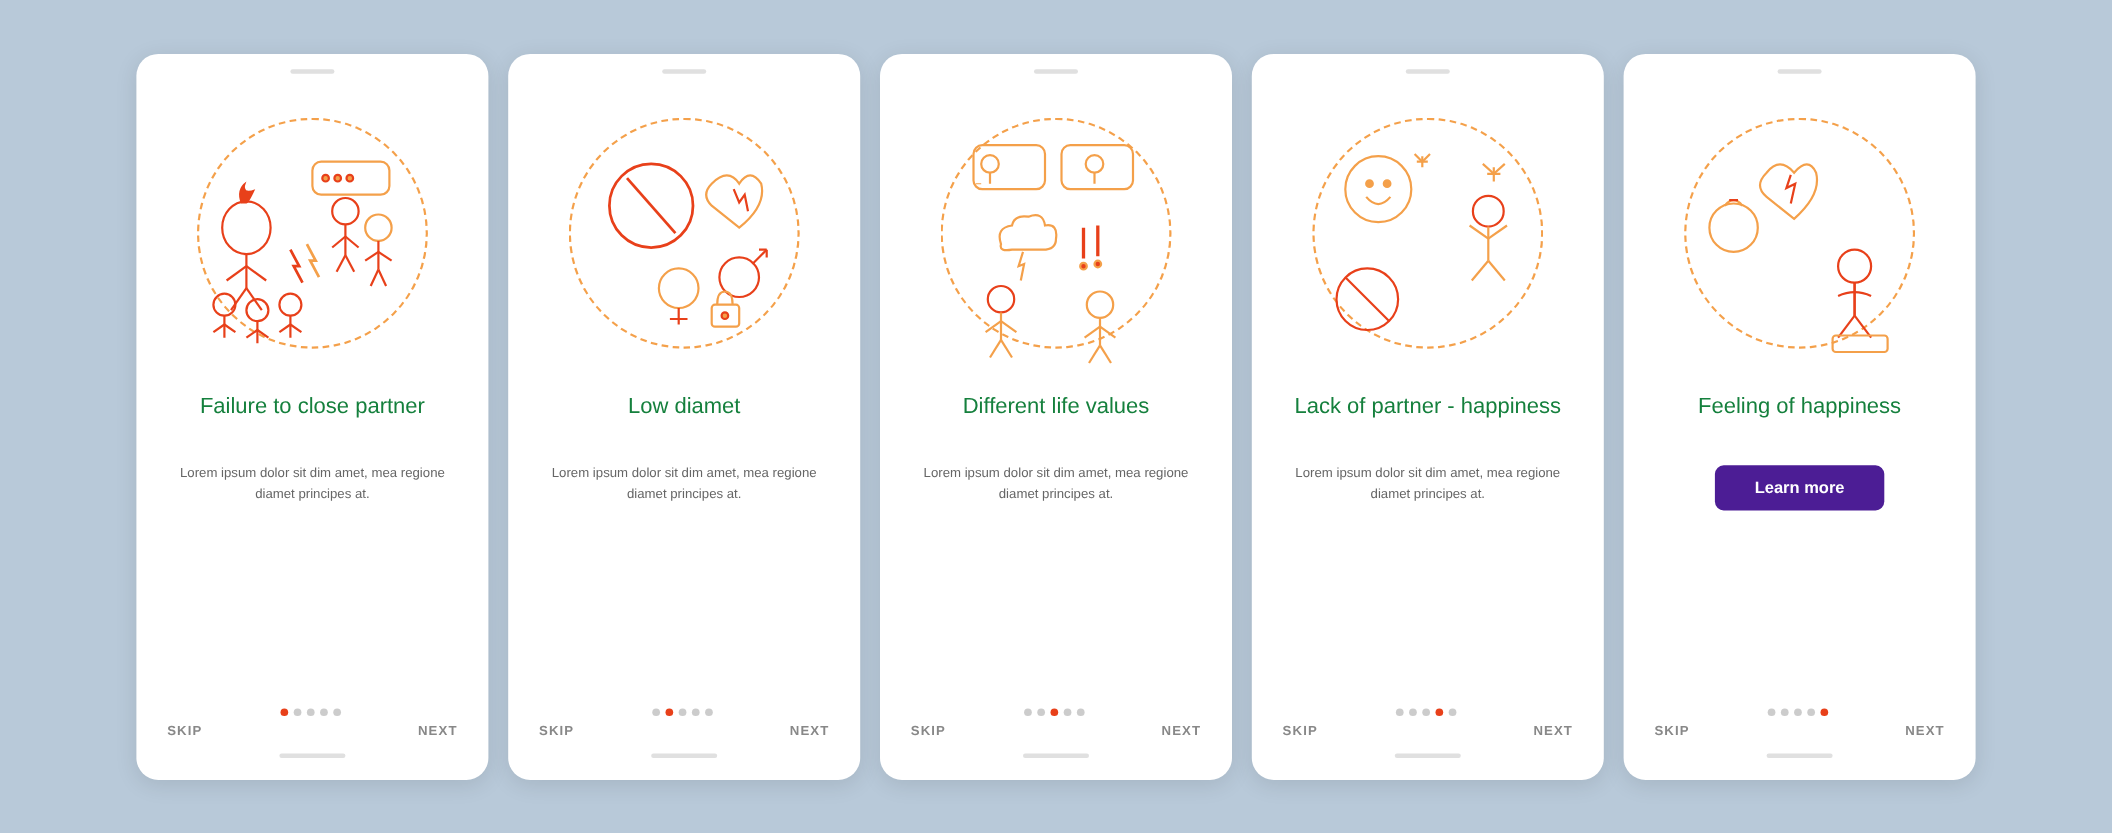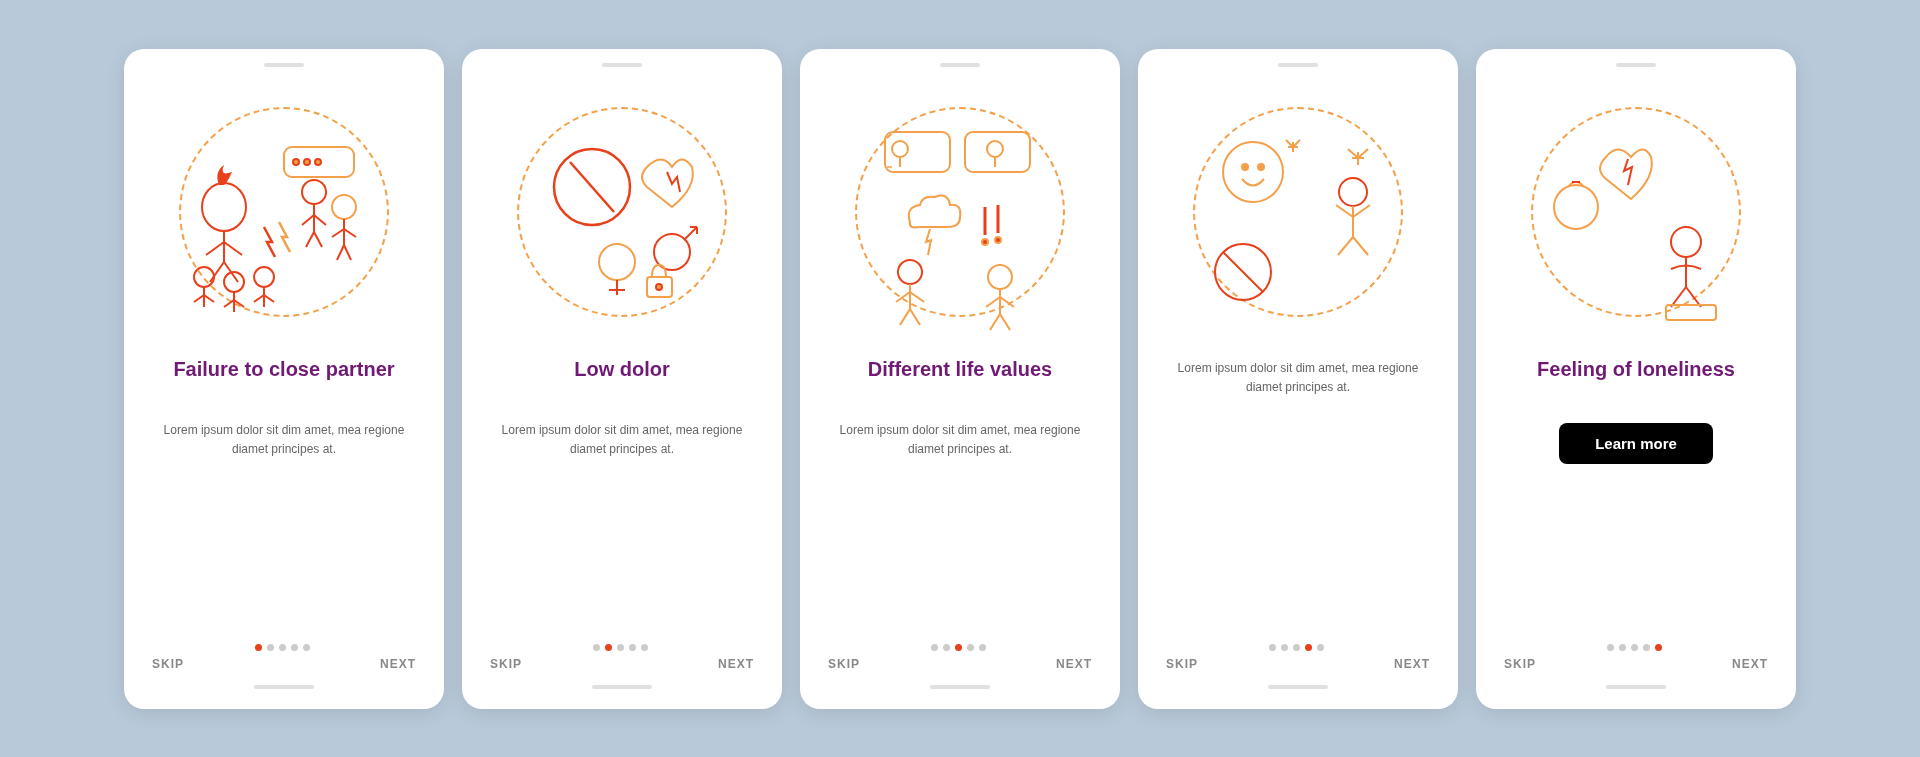--- a/index.html
+++ b/index.html
@@ -60,37 +60,37 @@
       transform: translate(-50%, -50%);
     }
     .svg-illustration {
       position: absolute;
       top: 0; left: 0;
       width: 100%;
       height: 100%;
     }
     .card-title {
       font-size: 20px;
-      font-weight: 700;
-      color: #701a75;
+      font-weight: 400;
+      color: #15803d;
       text-align: center;
       margin: 10px 24px 0 24px;
       line-height: 1.25;
       min-height: 52px;
     }
     .card-desc {
       font-size: 12px;
       color: #666;
       text-align: center;
       margin: 12px 24px 0 24px;
       line-height: 1.6;
       flex: 1;
     }
     .learn-more-btn {
-      background: #000000;
+      background: #4c1d95;
       color: #fff;
       border: none;
       border-radius: 8px;
       padding: 12px 36px;
       font-size: 15px;
       font-weight: 600;
       margin: 14px auto 0 auto;
       cursor: pointer;
       display: block;
     }
@@ -229,21 +229,21 @@
           <line x1="222" y1="163" x2="235" y2="150"></line>
           <line x1="228" y1="150" x2="235" y2="150"></line>
           <line x1="235" y1="150" x2="235" y2="157"></line>
 
           <rect x="185" y="200" width="25" height="20" rx="3" stroke="#f4a04a"></rect>
           <path d="M190 200 Q190 188 197 188 Q204 188 204 200" stroke="#f4a04a"></path>
           <circle cx="197" cy="210" r="3" fill="#f4a04a"></circle>
         </g>
       </svg>
     </div>
-    <div class="card-title">Low dolor</div>
+    <div class="card-title">Low diamet</div>
     <div class="card-desc">Lorem ipsum dolor sit dim amet, mea regione diamet principes at.</div>
     <div class="card-nav">
       <span class="nav-skip">SKIP</span>
       <div class="nav-dots">
         <div class="dot"></div>
         <div class="dot active"></div>
         <div class="dot"></div>
         <div class="dot"></div>
         <div class="dot"></div>
       </div>
@@ -333,20 +333,22 @@
           <line x1="215" y1="140" x2="198" y2="128"></line>
           <line x1="215" y1="140" x2="232" y2="128"></line>
           <line x1="215" y1="160" x2="200" y2="178"></line>
           <line x1="215" y1="160" x2="230" y2="178"></line>
 
           <circle cx="105" cy="195" r="28" stroke="#e8401a" stroke-width="2"></circle>
           <line x1="85" y1="175" x2="125" y2="215" stroke="#e8401a" stroke-width="2"></line>
         </g>
       </svg>
     </div>
+    <div class="card-title">Lack of partner -
+happiness</div>
     <div class="card-desc">Lorem ipsum dolor sit dim amet, mea regione diamet principes at.</div>
     <div class="card-nav">
       <span class="nav-skip">SKIP</span>
       <div class="nav-dots">
         <div class="dot"></div>
         <div class="dot"></div>
         <div class="dot"></div>
         <div class="dot active"></div>
         <div class="dot"></div>
       </div>
@@ -374,21 +376,21 @@
           <line x1="210" y1="180" x2="210" y2="210" stroke="#e8401a"></line>
           <path d="M195 192 Q210 185 225 192" stroke="#e8401a"></path>
           <line x1="210" y1="210" x2="195" y2="230"></line>
           <line x1="210" y1="210" x2="225" y2="230"></line>
 
           <rect x="190" y="228" width="50" height="15" rx="3" stroke="#f4a04a"></rect>
         </g>
       </svg>
     </div>
     <div class="card-title">Feeling
-of loneliness</div>
+of happiness</div>
     <button class="learn-more-btn">Learn more</button>
     <div class="card-nav">
       <span class="nav-skip">SKIP</span>
       <div class="nav-dots">
         <div class="dot"></div>
         <div class="dot"></div>
         <div class="dot"></div>
         <div class="dot"></div>
         <div class="dot active"></div>
       </div>

